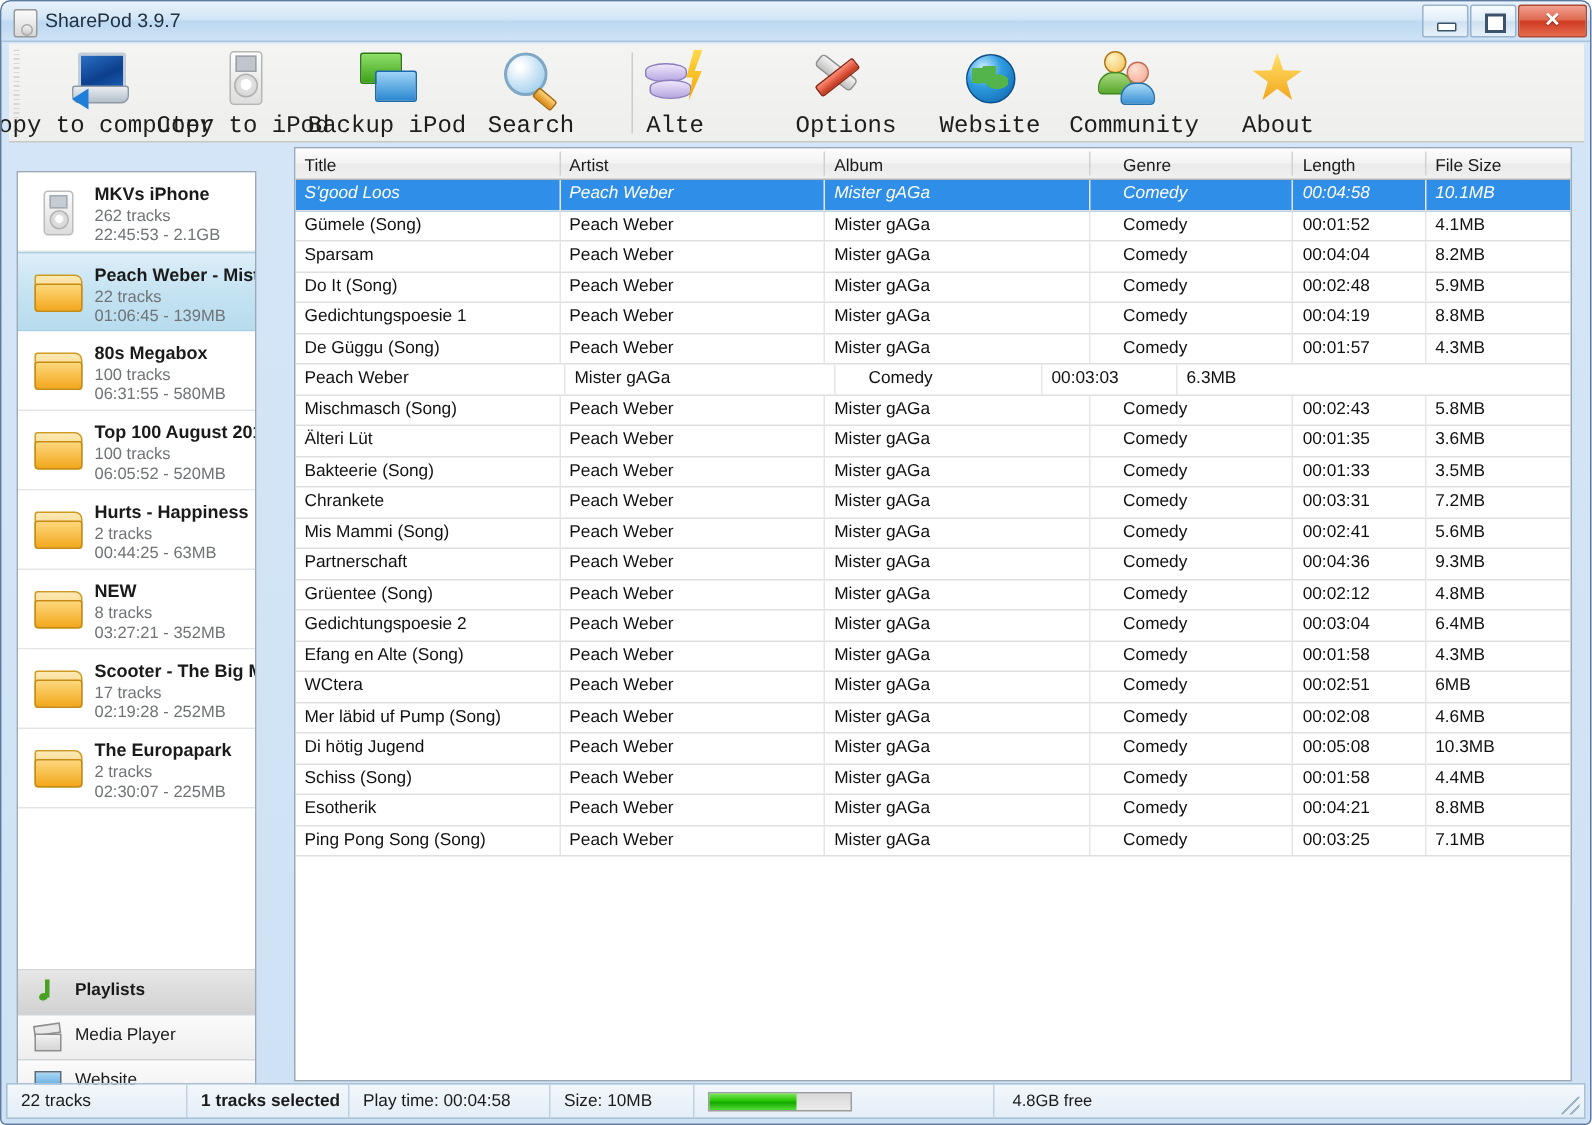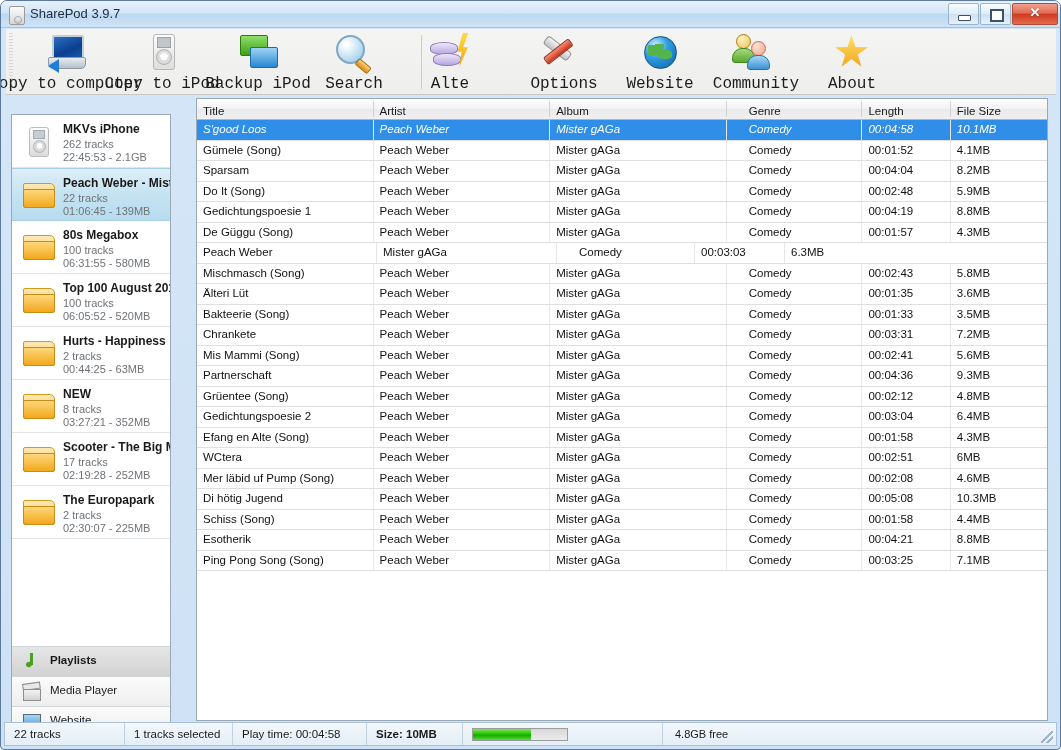--- a/index.html
+++ b/index.html
@@ -403,23 +403,23 @@
   }
   .sb-cell {
     font-size: 11.5px; color: #1b1b1b;
     padding-left: 9px; height: 22px;
     display: flex; align-items: center;
     border-right: 1px solid #bfd2e2;
     box-sizing: border-box;
     white-space: nowrap;
   }
   .sb-c1 { width: 120px; }
-  .sb-c2 { width: 108px; }
+  .sb-c2 { width: 108px; font-weight: bold; }
   .sb-c3 { width: 134px; }
-  .sb-c4 { width: 96px; font-weight: bold; }
+  .sb-c4 { width: 96px; }
   .sb-bar {
     width: 200px; height: 22px;
     display: flex; align-items: center;
     padding-left: 9px; box-sizing: border-box;
     border-right: 1px solid #bfd2e2;
   }
   .pbar {
     width: 96px; height: 13px;
     background: linear-gradient(180deg,#d8d8d8,#ececec);
     border: 1px solid #9c9c9c;

